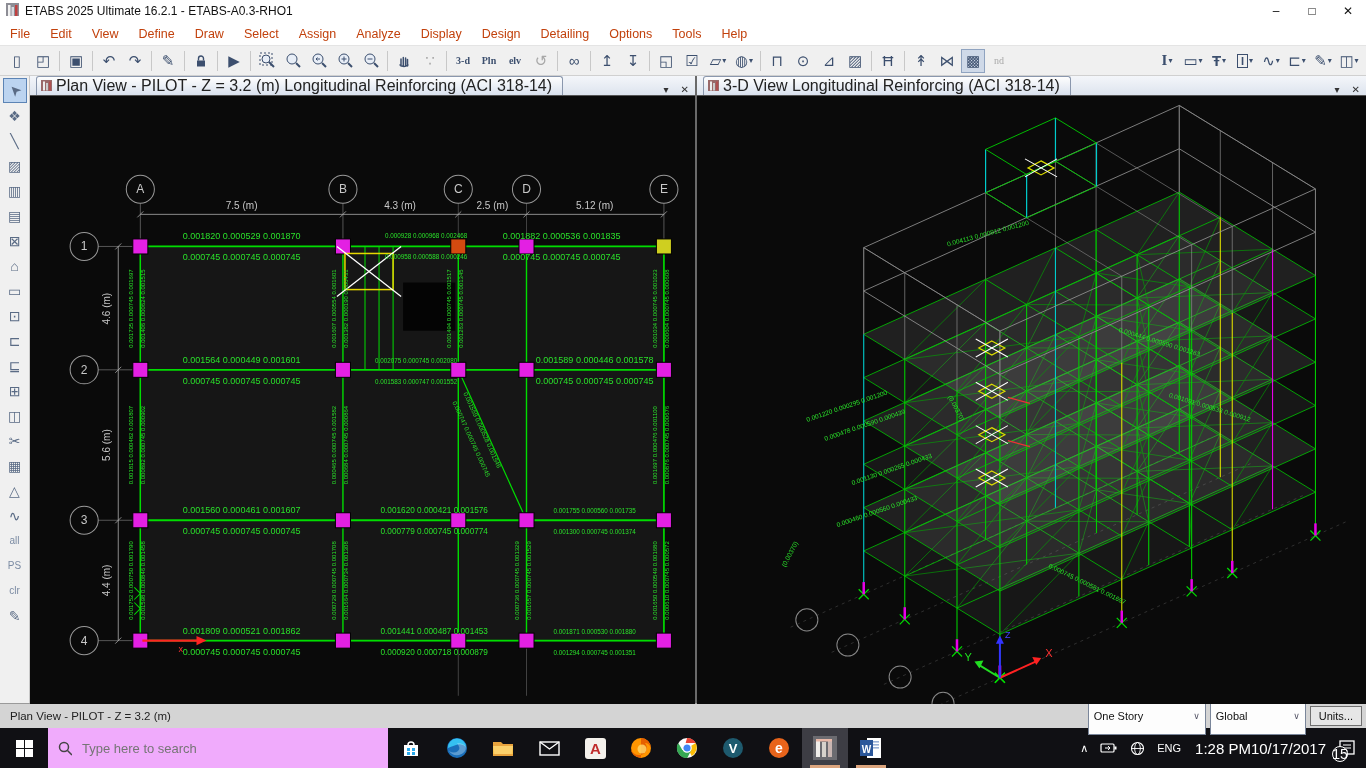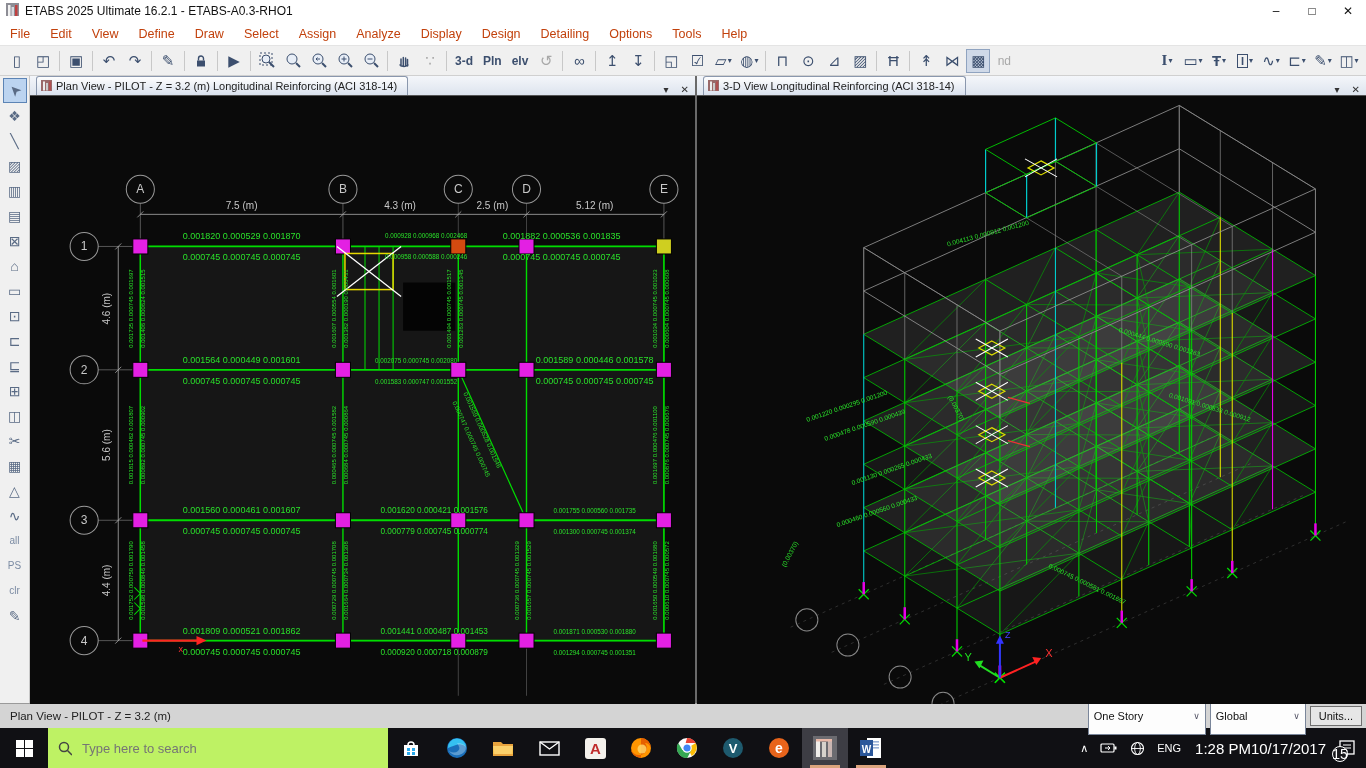--- a/index.html
+++ b/index.html
@@ -6,52 +6,52 @@
   *{box-sizing:border-box;}
   body{font-family:"Liberation Sans",sans-serif;width:1366px;height:768px;overflow:hidden;position:relative;}
   .titlebar{height:22px;background:#fff;display:flex;align-items:center;font-size:12px;color:#111;}
   .titlebar .appico{margin:0 6px 0 6px;}
   .wbtns{margin-left:auto;display:flex;}
   .wbtn{width:36px;text-align:center;font-size:12px;color:#111;cursor:default;}
   .menubar{height:24px;background:#fff;display:flex;align-items:center;font-size:12.5px;color:#c2410c;border-bottom:1px solid #e4e4e4;}
   .menubar span{padding:3px 10px;}
   .toolbar{height:30px;background:#f0f0f0;display:flex;align-items:center;padding:0 4px;border-bottom:1px solid #d0d0d0;}
   .ti{min-width:24px;height:24px;display:flex;align-items:center;justify-content:center;color:#3c4f6e;font-size:15px;margin:0 1px;border:1px solid transparent;}
-  .ti.txt{font-size:12px;font-weight:bold;padding:0 3px;}
+  .ti.txt{font-size:10px;font-weight:bold;padding:0 3px;font-family:Liberation Serif, serif;}
   .ti.gray{color:#a8a8a8;font-weight:normal;}
   .ti.pressed{background:#cfd9e8;border:1px solid #8fa3c0;}
   .sep{width:1px;height:20px;background:#c8c8c8;margin:0 3px;}
   .dd{font-size:8px;color:#3c4f6e;margin-left:1px;}
   .rightgrp{margin-left:auto;display:flex;align-items:center;}
   .boxI{border:1.5px solid #3c4f6e;font-size:11px;line-height:12px;padding:0 3px;font-weight:bold;}
   .main{display:flex;height:627px;}
   .sidebar{width:30px;background:#f0f0f0;display:flex;flex-direction:column;align-items:center;padding-top:2px;border-right:1px solid #c8c8c8;}
   .si{width:24px;height:25px;display:flex;align-items:center;justify-content:center;color:#5a6b85;font-size:14px;}
   .si.active{background:#bcd4f0;border:1px solid #5c84b5;}
   .si.rot span{display:inline-block;transform:rotate(-135deg);}
   .si.small{font-size:10px;color:#7b8ba3;}
   .pane{display:flex;flex-direction:column;background:#0a0a0a;}
   .pane.left{width:665px;}
   .pane.right{flex:1;border-left:2px solid #6a6a6a;}
   .tabstrip{height:21px;background:linear-gradient(#f4f6fa,#dde4ee);display:flex;align-items:flex-end;border-bottom:1px solid #555;}
-  .tab{height:19px;background:linear-gradient(#fefefe,#d9e1ee);border:1px solid #8a97ad;border-bottom:none;border-radius:3px 3px 0 0;display:flex;align-items:center;font-size:11px;color:#222;padding:0 10px 0 4px;margin-left:6px;white-space:nowrap;}
+  .tab{height:19px;background:linear-gradient(#fefefe,#d9e1ee);border:1px solid #8a97ad;border-bottom:none;border-radius:3px 3px 0 0;display:flex;align-items:center;font-size:16px;color:#222;padding:0 10px 0 4px;margin-left:6px;white-space:nowrap;}
   .tab .appico{margin-right:4px;}
   .tabctl{margin-left:auto;display:flex;align-items:center;color:#333;}
   .tabctl span{font-size:10px;padding:0 6px;}
   .canvas{flex:1;position:relative;background:#0a0a0a;}
   .canvas svg{display:block;width:100%;height:100%;}
   .statusbar{height:25px;background:#d4d4d4;display:flex;align-items:center;font-size:11.5px;color:#222;border-top:1px solid #9a9a9a;}
   .statusbar .stext{padding-left:10px;}
   .sright{margin-left:auto;display:flex;align-items:center;height:100%;}
   .combo{width:118px;height:37px;background:#fdfdfd;border:1px solid #7a869a;display:flex;align-items:center;font-size:11px;padding:0 5px;margin-right:4px;color:#111;}
   .combo .ca{margin-left:auto;color:#556;font-size:9px;}
   .ubtn{height:20px;background:#e6e6e6;border:1px solid #707070;font-size:11px;display:flex;align-items:center;padding:0 8px;margin-right:4px;color:#111;}
   .taskbar{height:40px;background:#101014;display:flex;align-items:stretch;color:#fff;}
   .tstart{width:48px;display:flex;align-items:center;justify-content:center;}
-  .tsearch{width:340px;background:#bef264;display:flex;align-items:center;padding:0 10px;gap:8px;}
+  .tsearch{width:340px;background:#f0abfc;display:flex;align-items:center;padding:0 10px;gap:8px;}
   .tsearch input{border:none;outline:none;font-size:13px;width:100%;color:#333;background:transparent;font-family:"Liberation Sans",sans-serif;}
   .tico{width:46px;display:flex;align-items:center;justify-content:center;position:relative;}
   .tico.active{background:#3d3d44;}
   .tico.running:after{content:"";position:absolute;bottom:0;left:8px;right:8px;height:3px;background:#dba47d;}
   .tray{margin-left:auto;display:flex;align-items:center;}
   .trayitem{padding:0 6px;display:flex;align-items:center;justify-content:center;height:100%;font-size:11px;}
   .clock{text-align:right;font-size:15px;line-height:13px;padding:0 8px;}
   .badgebox{position:relative;padding:0 10px 0 4px;display:flex;align-items:center;height:100%;}
   .badge{position:absolute;left:-2px;bottom:6px;background:#16161a;border:1.5px solid #fff;border-radius:50%;width:16px;height:16px;font-size:14px;display:flex;align-items:center;justify-content:center;}
   text{font-family:"Liberation Sans",sans-serif;}

